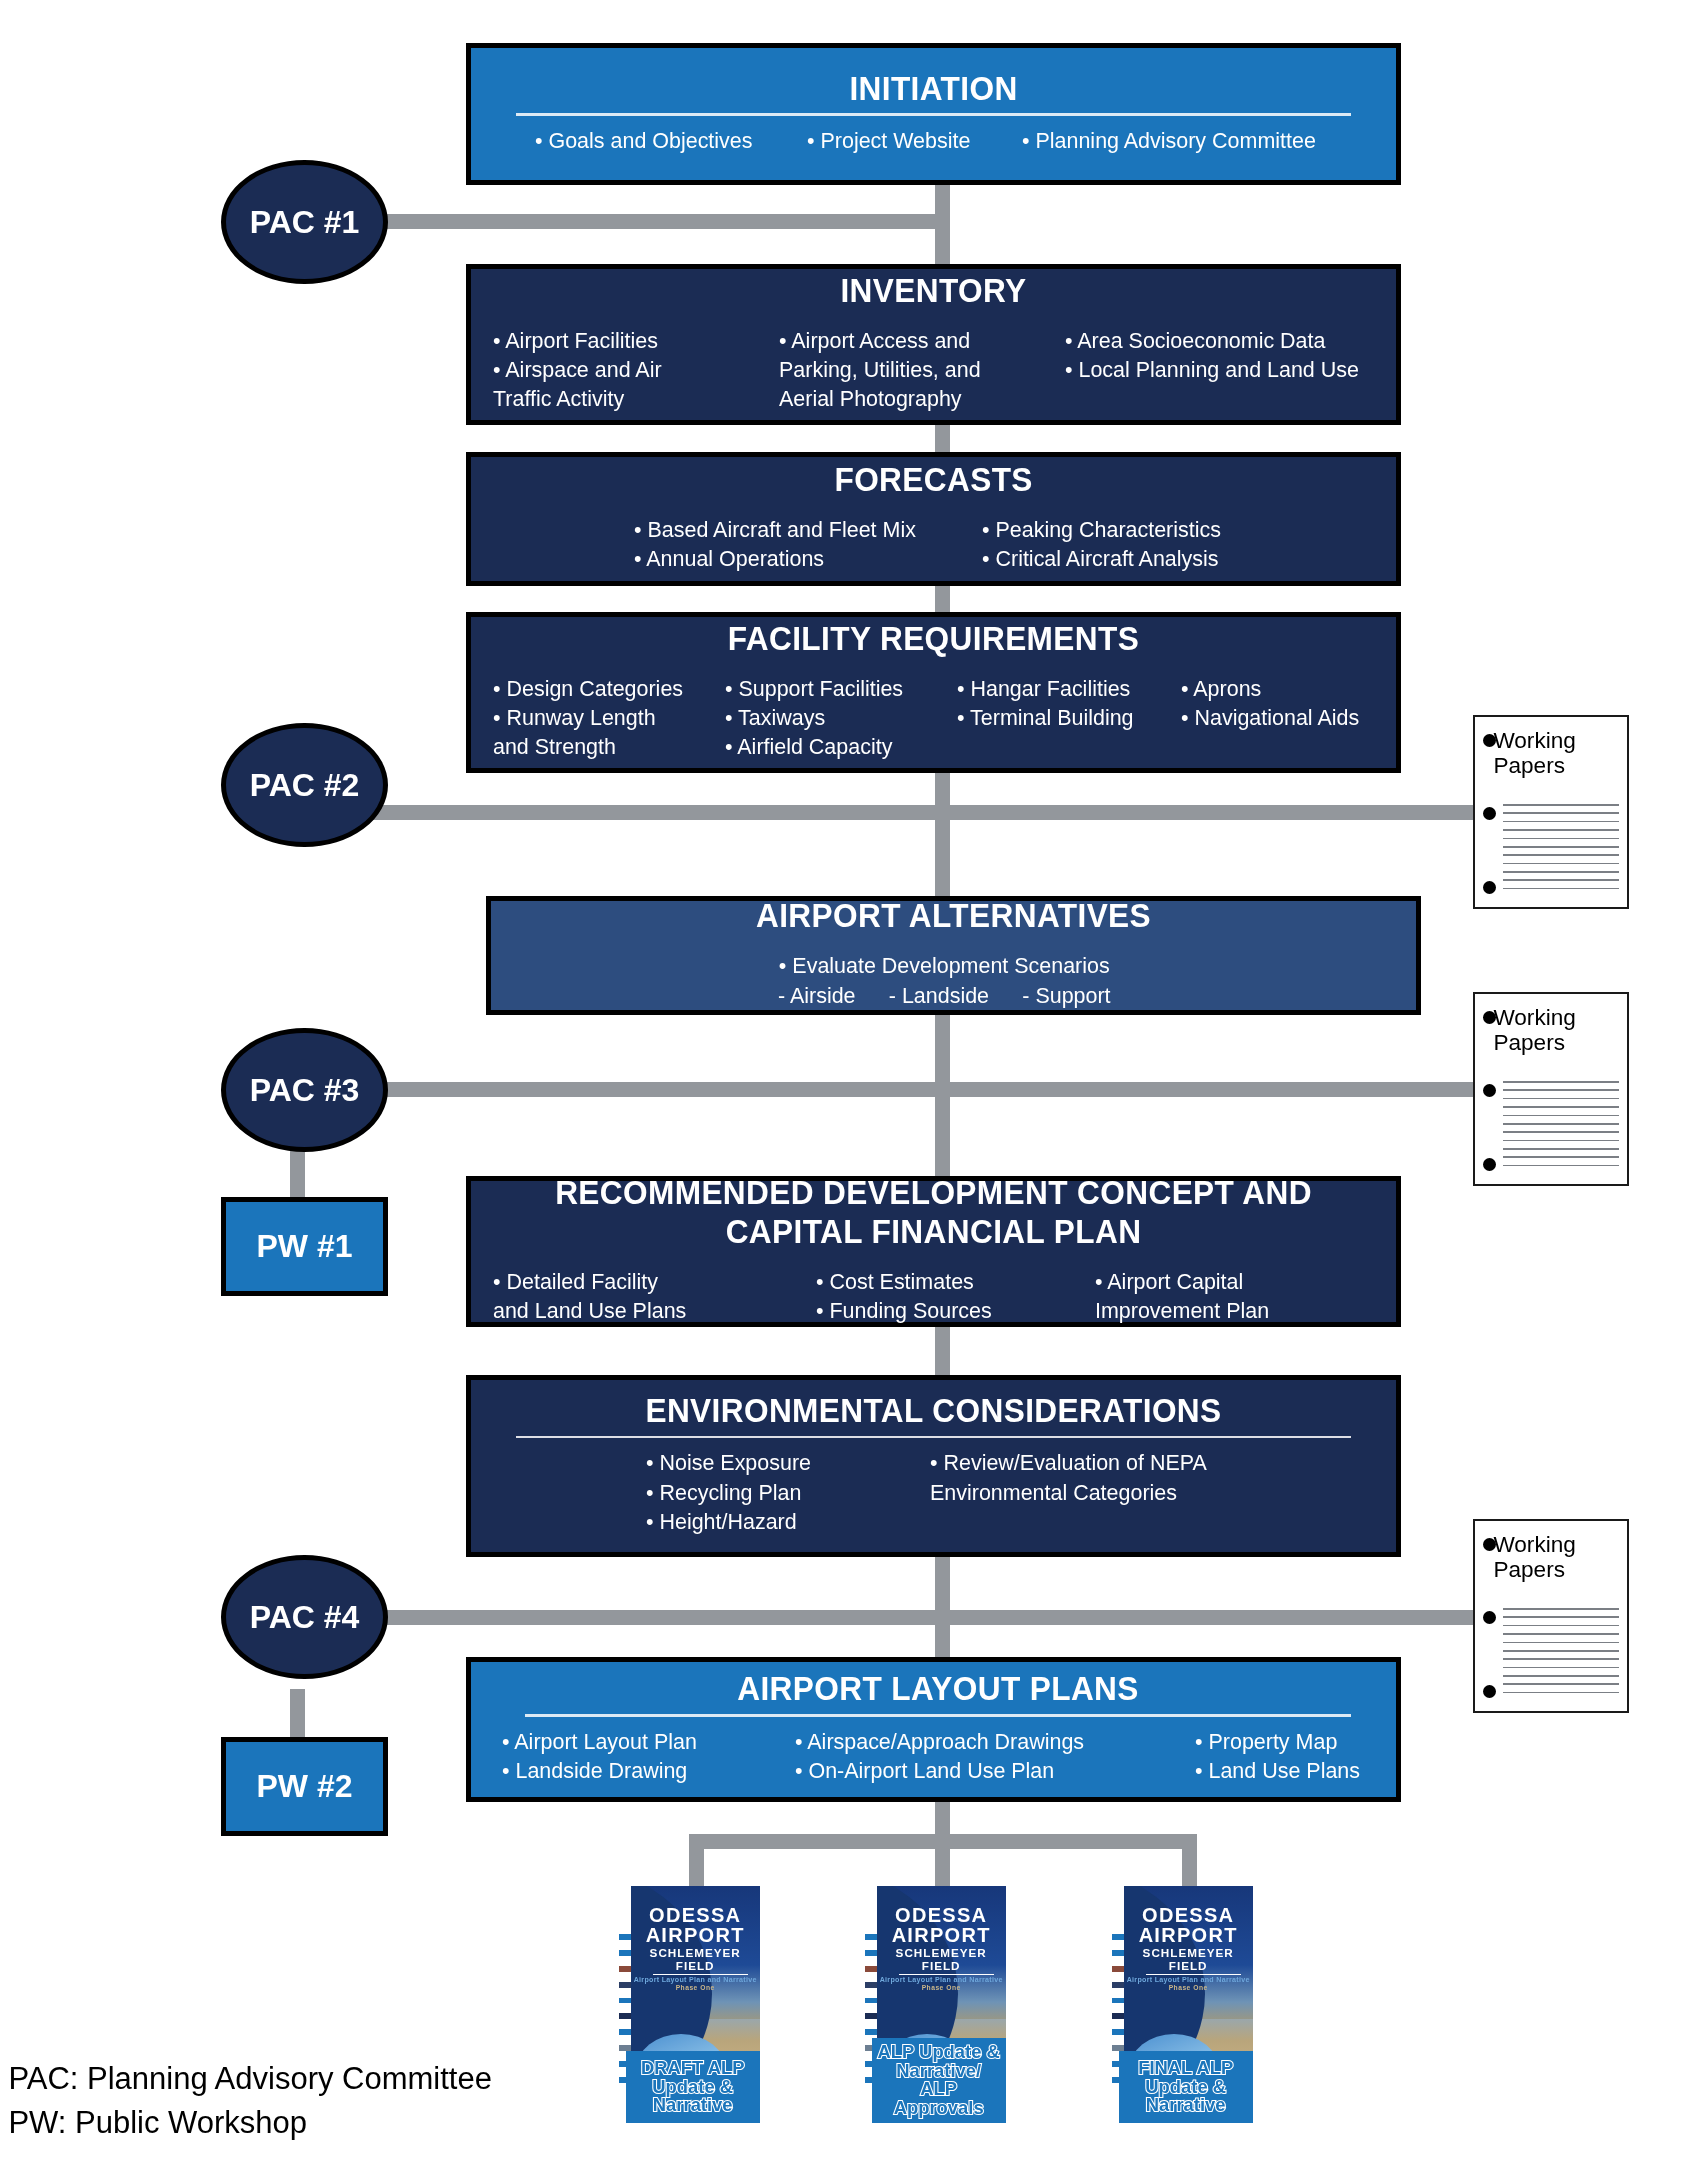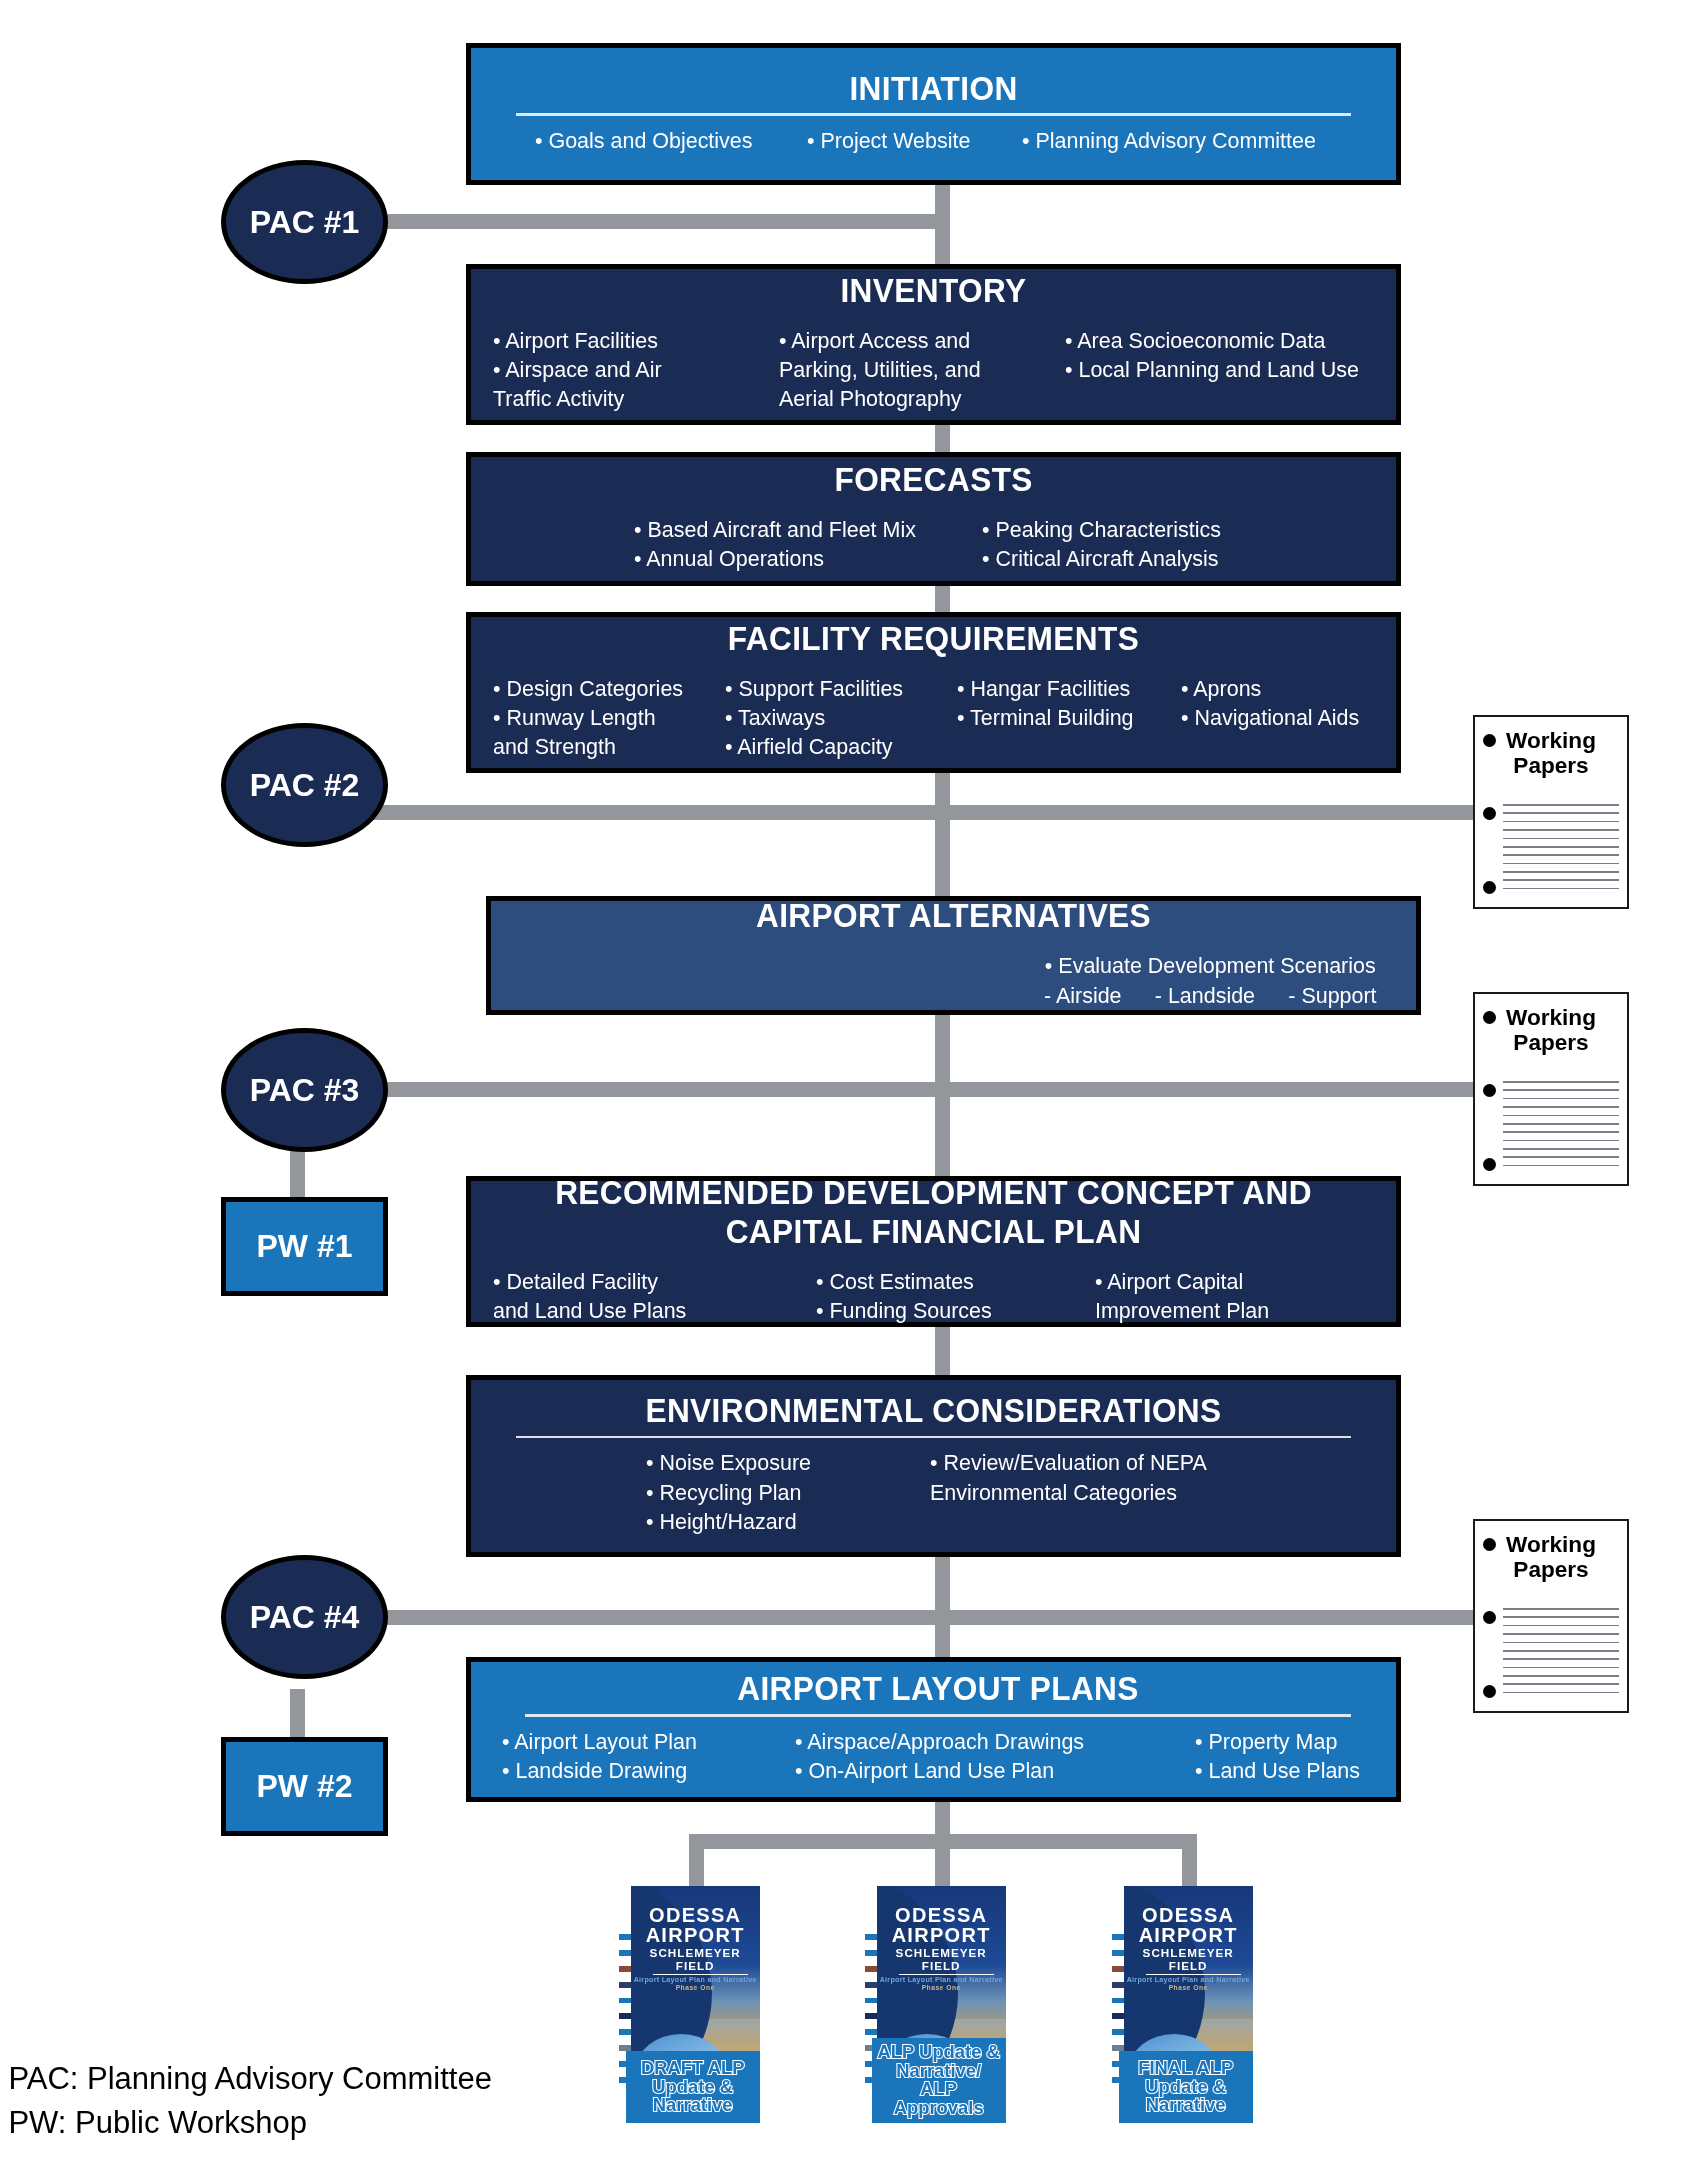--- a/index.html
+++ b/index.html
@@ -67,21 +67,21 @@
   }
 
   
   .wp{
     position:absolute; z-index:4;
     width:156px; height:194px;
     background:#ffffff; border:2.5px solid #1a1a1a;
     box-sizing:border-box;
   }
   .wp .wptitle{
-    text-align:center; font-weight:bold; font-size:22.6px;
+    text-align:left; font-weight:normal; font-size:22.6px;
     line-height:1.1; color:#000; padding:11.7px 18.4px 0 18.4px;
   }
   .wp .holes{position:absolute; left:7.5px; top:0; height:100%; width:15px;}
   .wp .hole{position:absolute; width:13.4px; height:13.4px; border-radius:50%; background:#000;}
   .wp .lines{position:absolute; left:28.4px; right:8.4px; top:87px;}
   .wp .ln{height:1.7px; background:#7b7f85; margin-bottom:6.7px;}
 
   
   .cover{position:absolute; z-index:4; width:140px; height:242px;}
   .cover .spine{
@@ -262,21 +262,21 @@
         <li>• Aprons</li>
         <li>• Navigational Aids</li>
       </ul>
         </div>
     </div>
   </div>
 
   <div class="pbox mid" style="left:466px;top:896px;width:935px;height:119px;margin-left:20px;">
     <div class="ptitle">AIRPORT ALTERNATIVES</div>
     <div class="prule"></div>
-    <div class="pcols" style="justify-content:flex-end;">
+    <div class="pcols" style="justify-content:center;">
       <div class="pcol" style="text-align:center;transform:scaleX(0.95);">
         <ul>
           <li style="text-indent:0;padding-left:0;">• Evaluate Development Scenarios</li>
         </ul>
         <div style="display:flex;gap:35px;justify-content:center;margin-top:0.8px;">
           <span>- Airside</span>
           <span>- Landside</span>
           <span>- Support</span>
         </div>
       </div>

